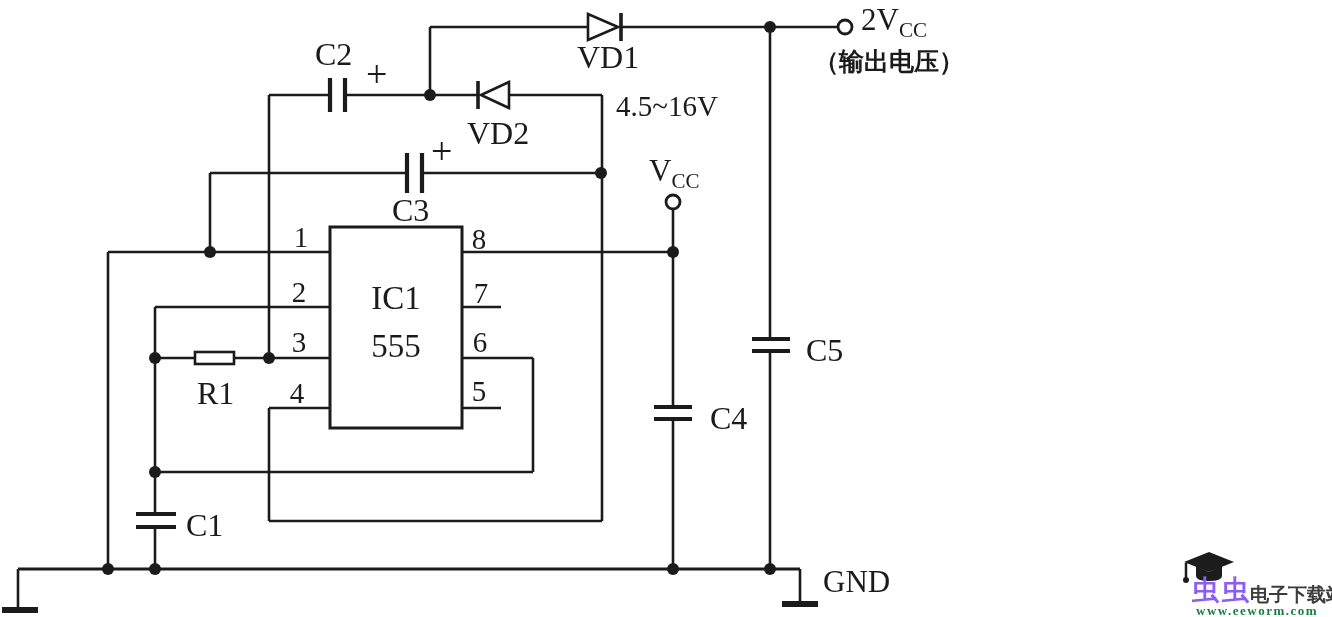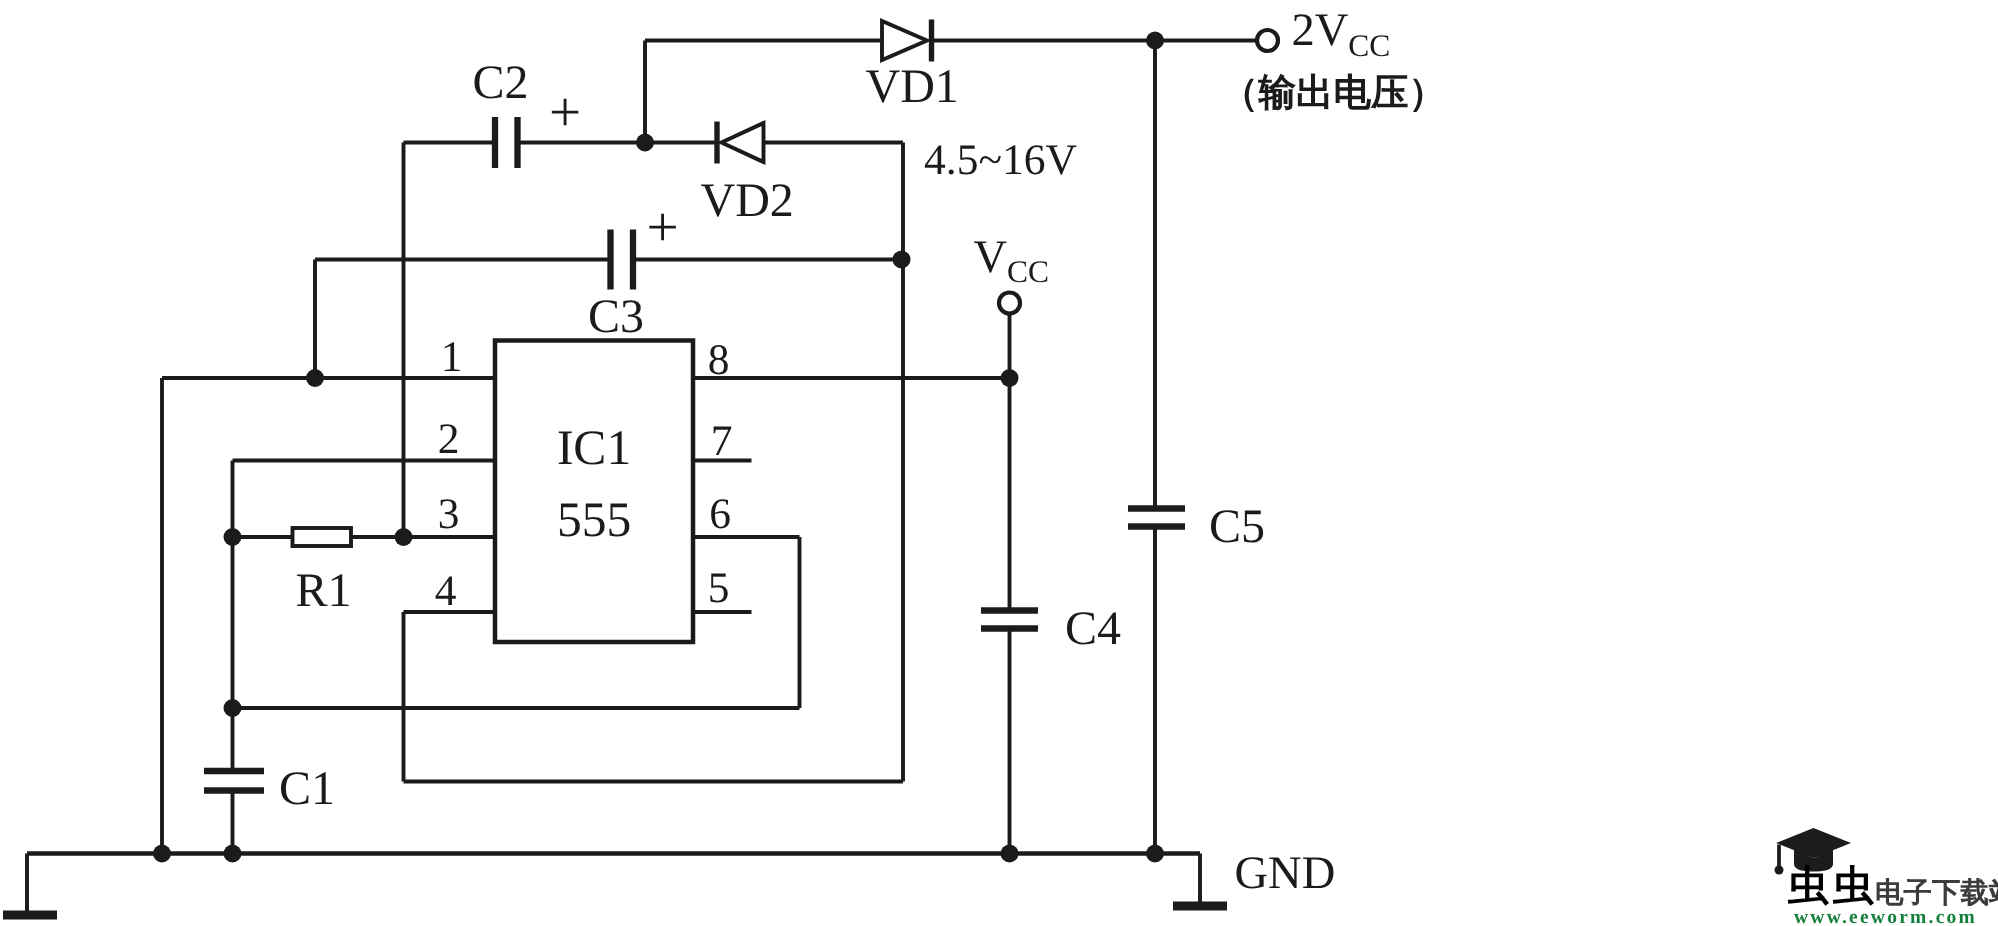--- a/index.html
+++ b/index.html
@@ -16,21 +16,21 @@
   }
   .watermark{
     position:absolute;
     left:1168px;top:550px;
     width:164px;height:67px;
   }
   .wm-cap{position:absolute;left:12px;top:2px;}
   .wm-logo{
     position:absolute;left:24px;top:22px;
     font-size:27px;font-weight:bold;
-    color:#000000;letter-spacing:3px;
+    color:#8b5cf6;letter-spacing:3px;
     font-family:Liberation Serif, serif;
   }
   .wm-site{
     position:absolute;left:82px;top:32px;
     font-size:19px;font-weight:bold;color:#3c3c3c;
     font-family:"Liberation Sans","DejaVu Sans",sans-serif;
     white-space:nowrap;
   }
   .wm-url{
     position:absolute;left:28px;top:53px;

